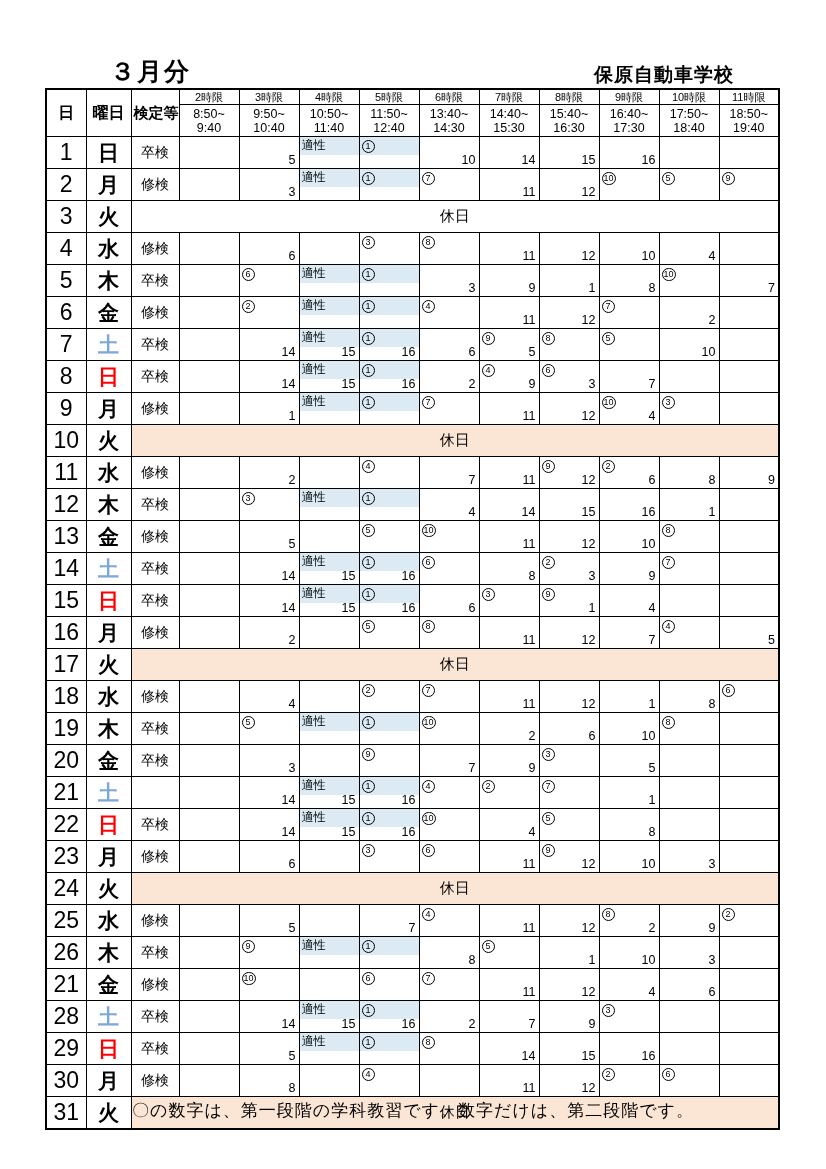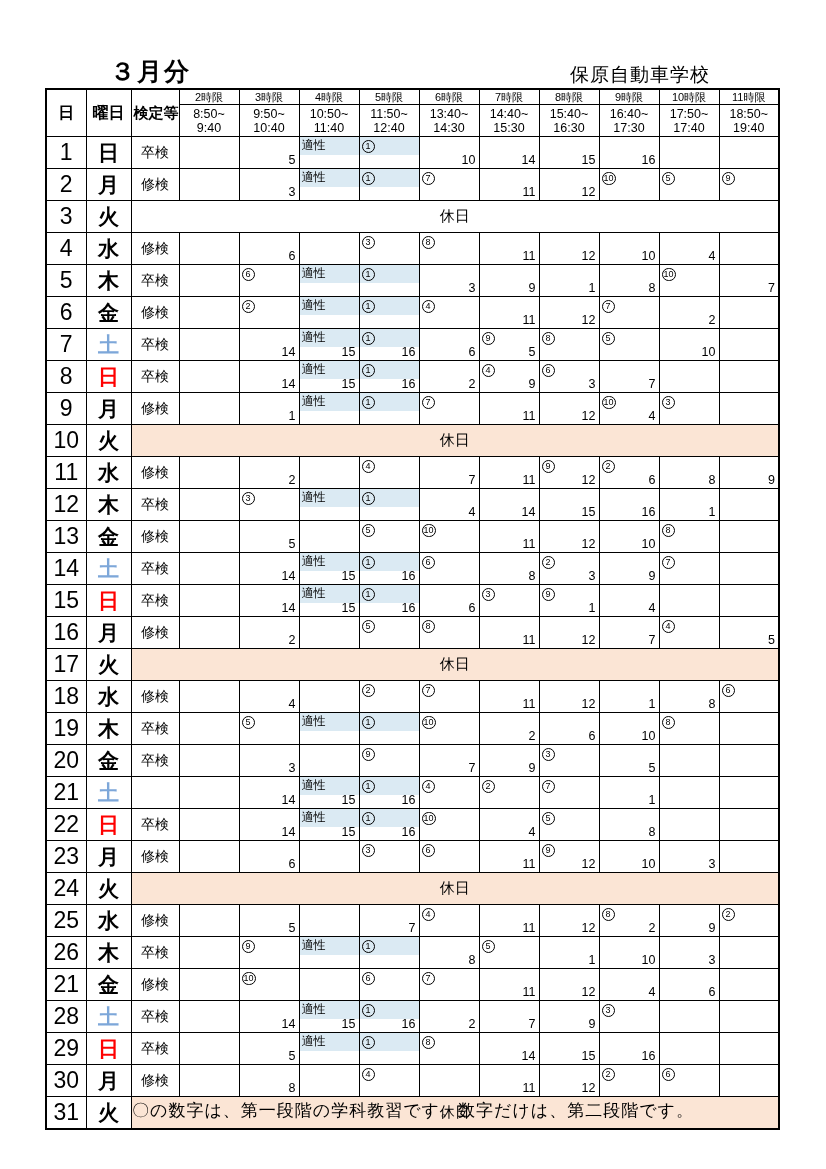--- a/index.html
+++ b/index.html
@@ -1,20 +1,20 @@
 <!DOCTYPE html>
 <html style="--saturday: #7da7d9; --sunday: #ff0000; --holiday_bg: #fbe5d5; --stage1_bg: #dbeaf3;"><head>
 <meta charset="utf-8">
 <style>
   html,body{margin:0;padding:0;background:#fff;}
   .page{position:relative;width:826px;height:1169px;background:#fff;overflow:hidden;
         font-family:"Liberation Sans","DejaVu Sans",sans-serif;color:#000;}
   .month{position:absolute;left:110px;top:55px;font-size:25px;font-weight:bold;letter-spacing:2px;}
   .title{position:absolute;left:224px;top:53px;font-size:27px;font-weight:bold;letter-spacing:3px;}
-  .school{position:absolute;left:570px;top:62px;font-size:19px;font-weight:normal;letter-spacing:1px;}
+  .school{position:absolute;left:594px;top:62px;font-size:19px;font-weight:bold;letter-spacing:1px;}
   table.sched{position:absolute;left:45px;top:88px;border-collapse:collapse;table-layout:fixed;
         border:2px solid #000;}
   table.sched th,table.sched td{border:1px solid #000;padding:0;overflow:hidden;}
   th.hl{font-size:16px;font-weight:bold;vertical-align:middle;}
   th.ph-name{font-size:11px;font-weight:normal;height:14px;line-height:14px;margin-top:28px;}
   th.ph-time{font-size:12.5px;font-weight:normal;height:31px;line-height:14px;vertical-align:middle;}
   td.daynum{font-size:23px;text-align:center;vertical-align:middle;line-height:1;}
   td.wd{font-size:21px;font-weight:bold;text-align:center;vertical-align:middle;line-height:1;}
   td.wd.sat{color:var(--saturday,#7da7d9);}
   td.wd.sun{color:var(--sunday,#ff0000);}
@@ -97,21 +97,21 @@
           <th class="ph-time">
             <div>15:40~</div>
             <div>16:30</div>
           </th>
           <th class="ph-time">
             <div>16:40~</div>
             <div>17:30</div>
           </th>
           <th class="ph-time">
             <div>17:50~</div>
-            <div>17:40</div>
+            <div>18:40</div>
           </th>
           <th class="ph-time">
             <div>18:50~</div>
             <div>19:40</div>
           </th>
         </tr>
     </thead>
     <tbody>
         <tr>
           <td class="daynum">1</td>

